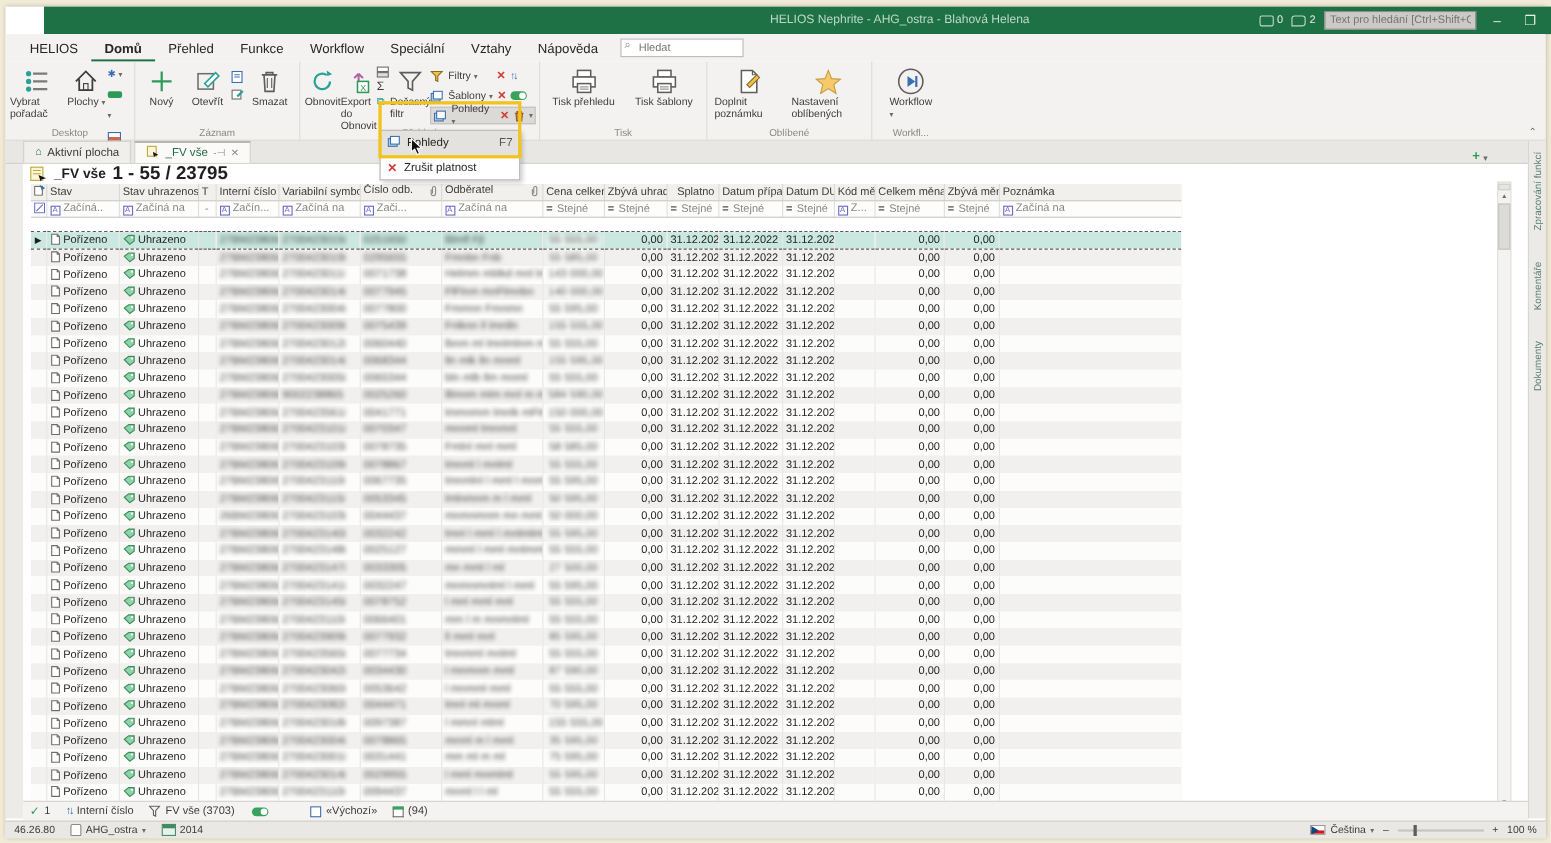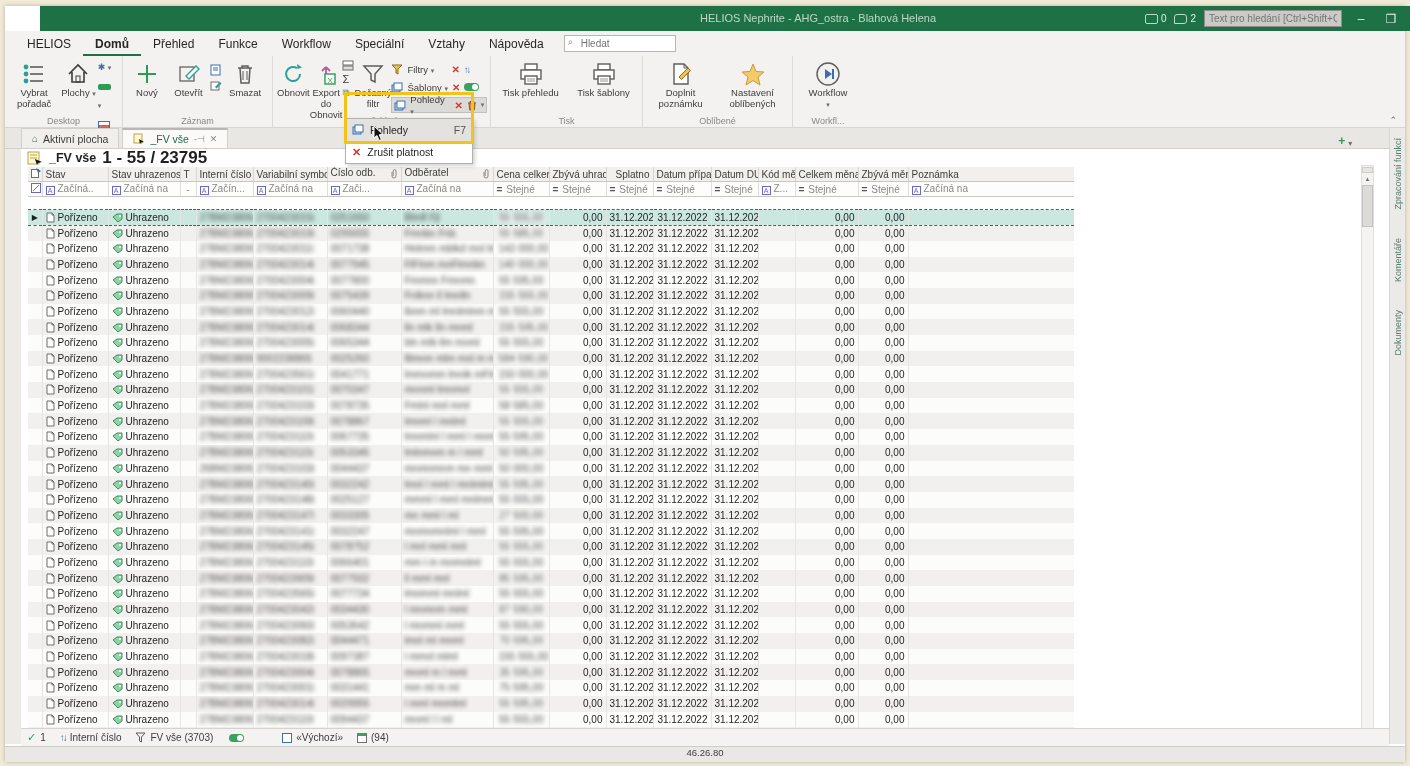--- a/index.html
+++ b/index.html
@@ -34,21 +34,21 @@
 
   
   .ribbon { position:absolute; left:0; top:50px; width:100%; height:72px; background:#f3f2f0;
     border-bottom:1px solid #d8d6d2; display:flex; }
   .rgroup { position:relative; height:100%; border-right:1px solid #dddbd7; padding:2px 4px 12px;
     display:flex; align-items:flex-start; }
   .rgroup-label { position:absolute; bottom:0; left:0; width:100%; text-align:center;
     font-size:9px; color:#8a8884; padding-bottom:1px; white-space:nowrap; overflow:hidden; }
   .bigbtn { width:52px; display:flex; flex-direction:column; align-items:center; padding-top:2px; cursor:default; }
   .bigbtn .bicon { height:28px; display:flex; align-items:center; justify-content:center; }
-  .bigbtn .blabel { font-size:9.5px; color:#3c3c3c; text-align:center; line-height:1.15; }
+  .bigbtn .blabel { font-size:9.5px; color:#3c3c3c; text-align:left; line-height:1.15; }
   .chev { font-size:7px; color:#6b6b6b; }
   .smallcol { display:flex; flex-direction:column; justify-content:flex-start; gap:4px; padding-top:4px; }
   .stack { display:flex; flex-direction:column; gap:2px; padding-top:3px; }
   .stackrow { display:flex; align-items:center; gap:4px; font-size:9.5px; color:#3c3c3c; height:16px; }
   .stackrow .lbl { min-width:40px; }
   .redx { color:#d23c32; font-size:10px; font-weight:bold; }
   .toggle { width:15px; height:8px; background:#39a35e; border-radius:4px; position:relative; }
   .toggle::after { content:""; position:absolute; right:1px; top:1px; width:6px; height:6px; background:#fff; border-radius:50%; }
   .ribbon-collapse { position:absolute; right:8px; bottom:2px; font-size:9px; color:#6f6d6a; }
   .pohledy-row { background:#dcdad6; border:1px solid #c2c0bc; padding:0 2px; }
@@ -134,21 +134,21 @@
     font-size:10px; color:#3c3c3c; z-index:10; }
   .gf-item { display:flex; align-items:center; gap:4px; }
   .gf-check { color:#2e9a57; font-size:11px; }
   .gf-sorticon { color:#3a6fb0; font-size:10px; letter-spacing:-2px; }
   .sqicon { width:10px; height:10px; border:1px solid #3a6fb0; background:#fff; display:inline-block; }
   .sqicon.g { border:1px solid #6f6d6a; border-top:3px solid #39a35e; }
 
   
   .statusbar { position:absolute; left:0; top:740px; width:100%; height:16px; background:#eae8e5;
     border-top:1px solid #cfcdc9; display:flex; align-items:center; font-size:9.5px; color:#3c3c3c;
-    padding:0 8px; gap:14px; z-index:11;flex-direction:column; }
+    padding:0 8px; gap:14px; z-index:11; }
   .sb-item { display:flex; align-items:center; gap:4px; }
   .sb-right { margin-left:auto; display:flex; align-items:center; gap:8px; }
   .flag { width:14px; height:9px; position:relative; display:inline-block; overflow:hidden; border:1px solid #999; }
   .flag .w { position:absolute; top:0; left:0; width:100%; height:50%; background:#fff; }
   .flag .r { position:absolute; bottom:0; left:0; width:100%; height:50%; background:#d7141a; }
   .flag .b { position:absolute; top:0; left:0; width:0; height:0;
     border-top:4.5px solid transparent; border-bottom:4.5px solid transparent; border-left:7px solid #11457e; z-index:2; }
   .slider { width:78px; height:2px; background:#c7c5c1; position:relative; display:inline-block; }
   .slider .thumb { position:absolute; left:14px; top:-4px; width:3px; height:10px; background:#5f5d5a; }
   .dbicon { width:10px; height:11px; border:1px solid #8a8884; border-radius:2px 2px 1px 1px; background:#fdfdfc; display:inline-block; }

